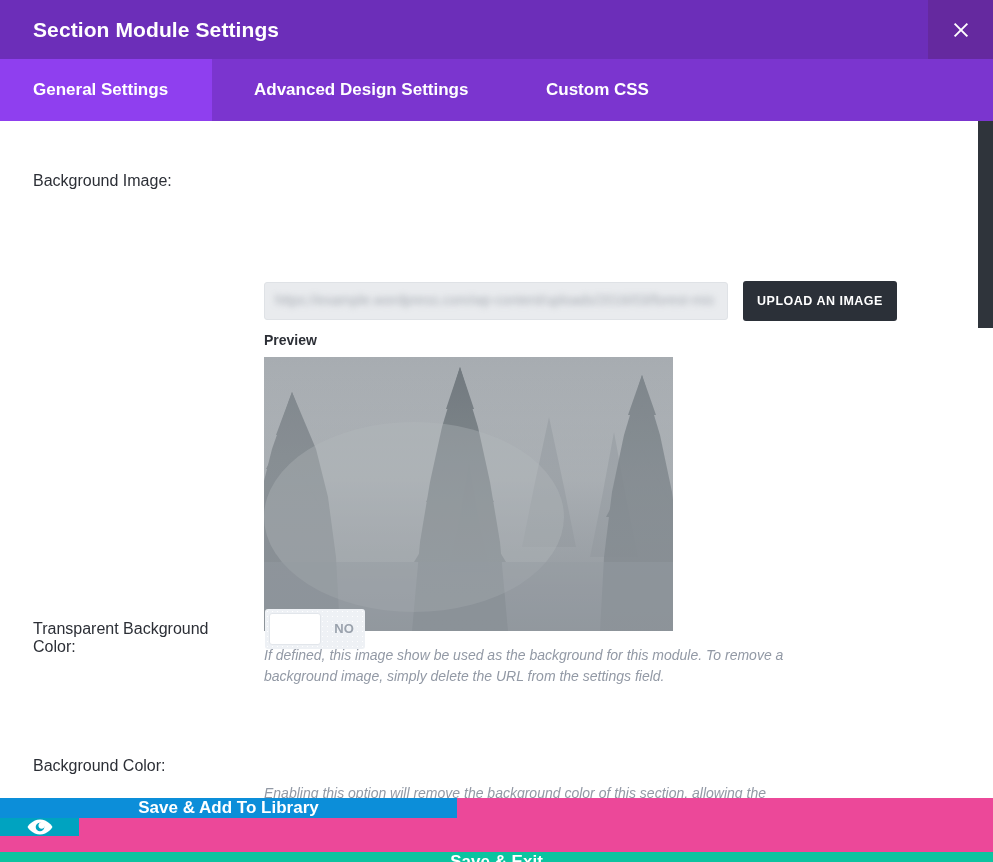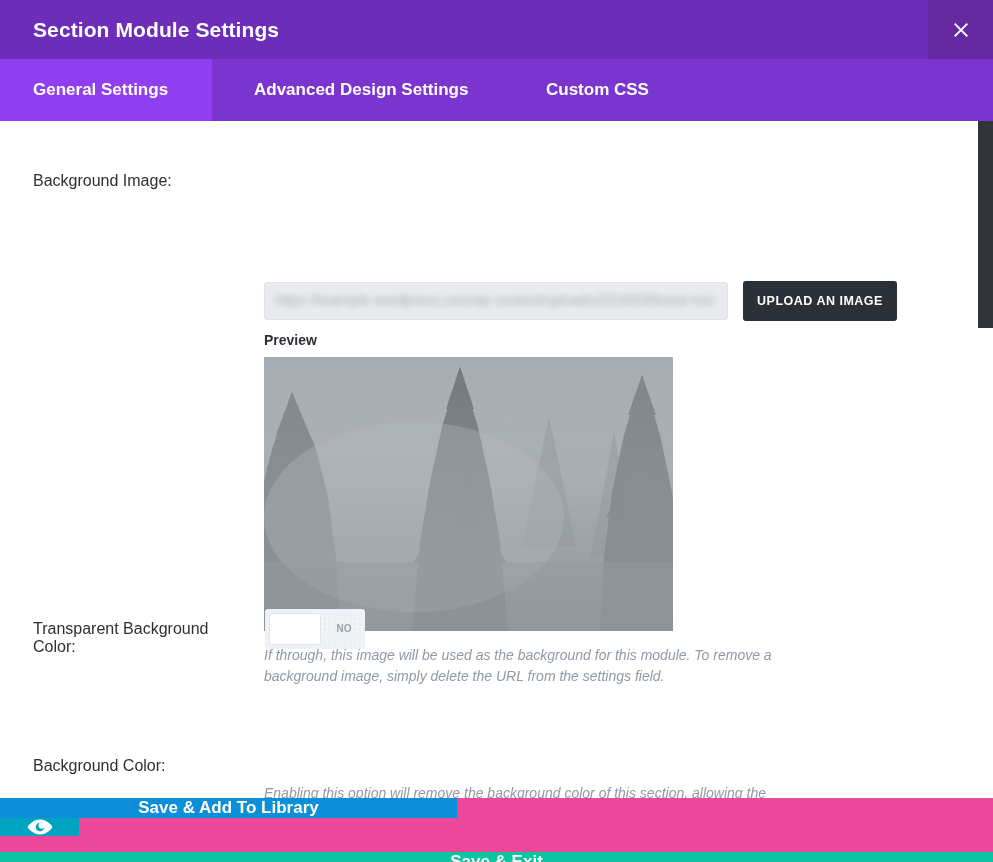--- a/index.html
+++ b/index.html
@@ -191,21 +191,21 @@
     background: #ffffff;
     border: 1px solid #e2e6eb;
     border-radius: 3px;
   }
   .toggle-text {
     position: absolute;
     left: 58px; top: 0;
     width: 42px; height: 40px;
     line-height: 40px;
     text-align: center;
-    font-size: 10px;
+    font-size: 13px;
     font-weight: bold;
     color: #9aa2ad;
   }
   .help-transparent { left: 264px; top: 662px; width: 540px; }
   .label-bg-color { top: 636px; }
 
   
   .scroll-track {
     position: absolute;
     right: 0; top: 121px;
@@ -324,21 +324,21 @@
           <polygon points="378,48 400,100 356,100"></polygon>
           <polygon points="378,92 414,160 342,160"></polygon>
         </g>
 
         <rect x="0" y="0" width="409" height="274" fill="url(#fogfade)"></rect>
         <ellipse cx="150" cy="160" rx="150" ry="95" fill="#b4b9bd" opacity="0.35"></ellipse>
         <rect x="0" y="205" width="409" height="69" fill="#959ba1" opacity="0.45"></rect>
       </svg>
     </div>
 
-    <div class="help-text help-bg-image">If through, this image will be used as the background for this module. To remove a background image, simply delete the URL from the settings field.</div>
+    <div class="help-text help-bg-image">If defined, this image show be used as the background for this module. To remove a background image, simply delete the URL from the settings field.</div>
 
     <div class="field-label label-transparent" style="top:499px;">Transparent Background Color:</div>
 
     <div class="toggle">
       <span class="toggle-knob"></span>
       <span class="toggle-text">NO</span>
     </div>
 
     <div class="help-text help-transparent">Enabling this option will remove the background color of this section, allowing the website background color or background image to show through.</div>
 

